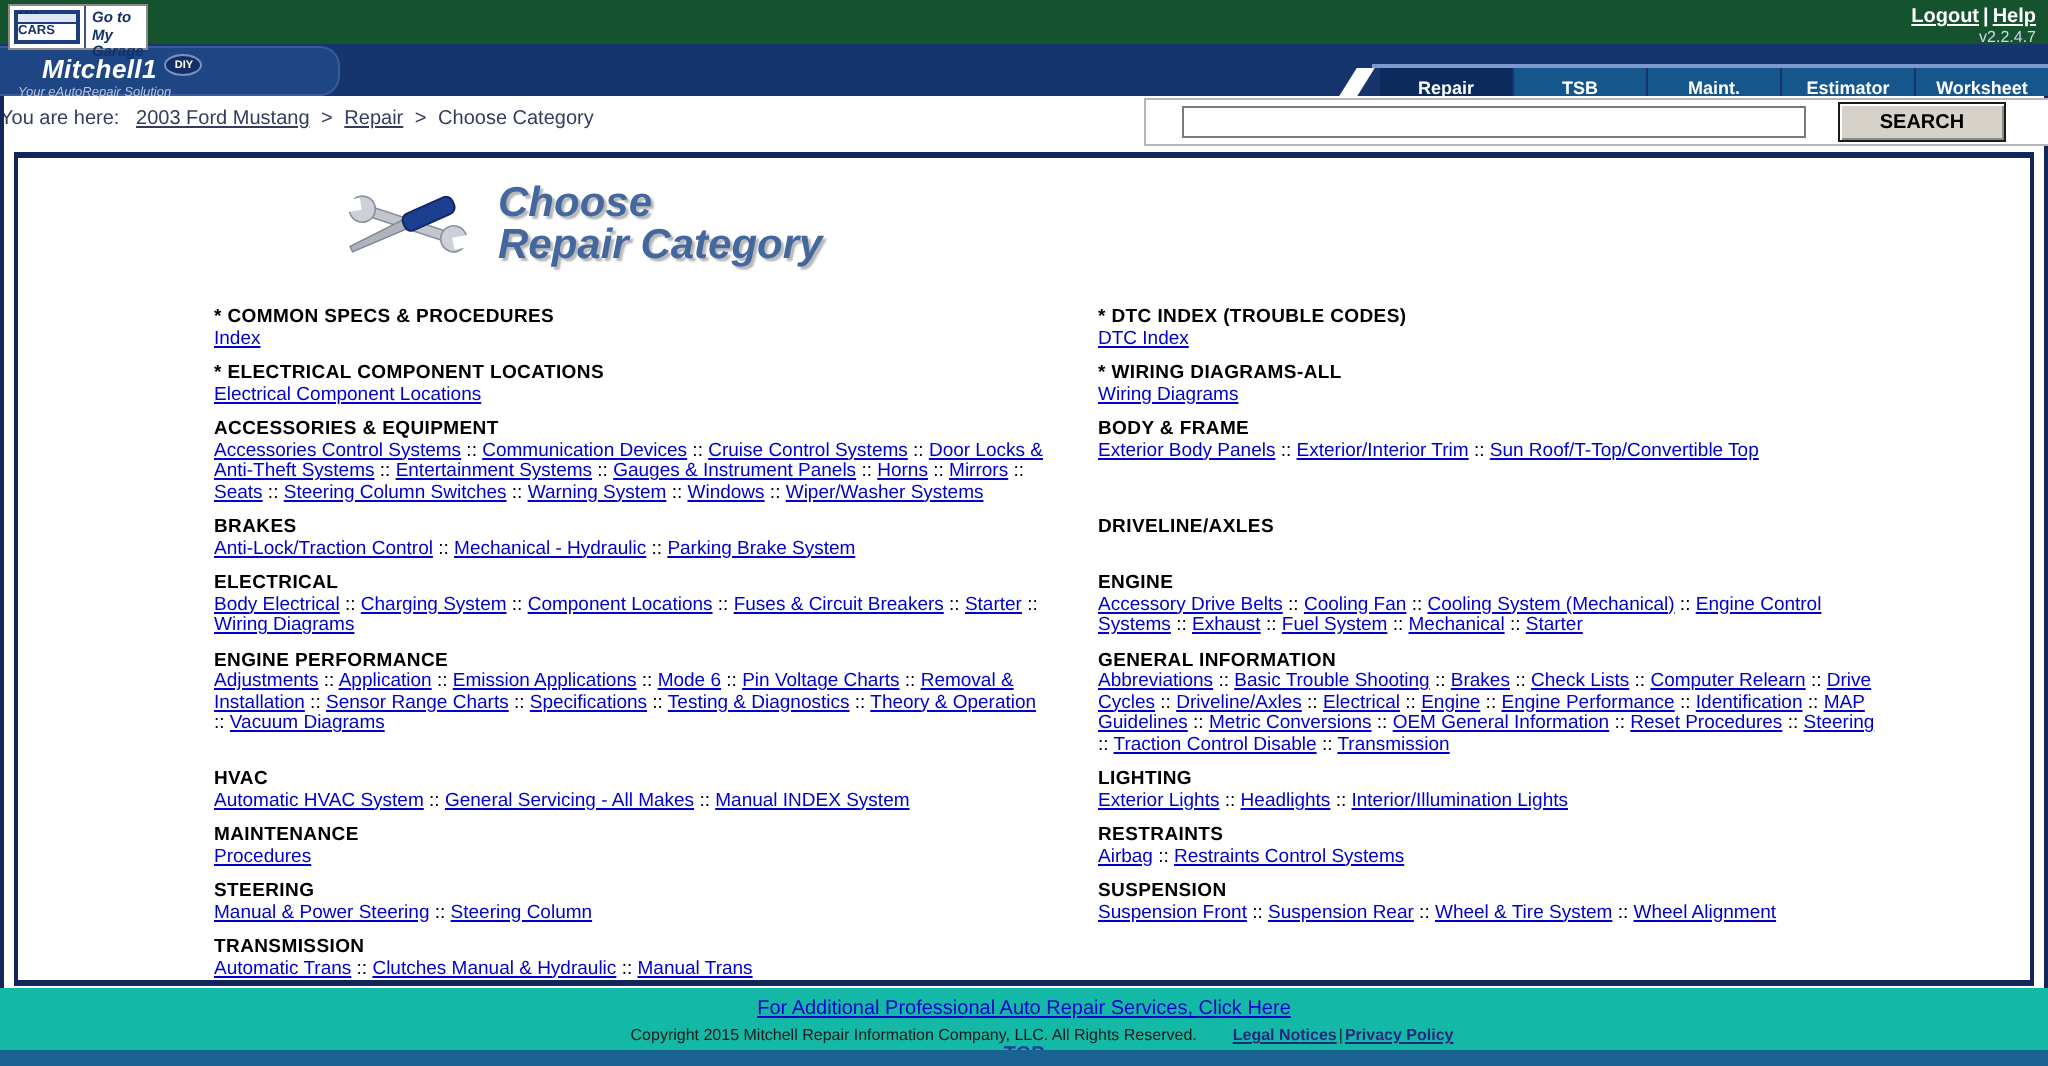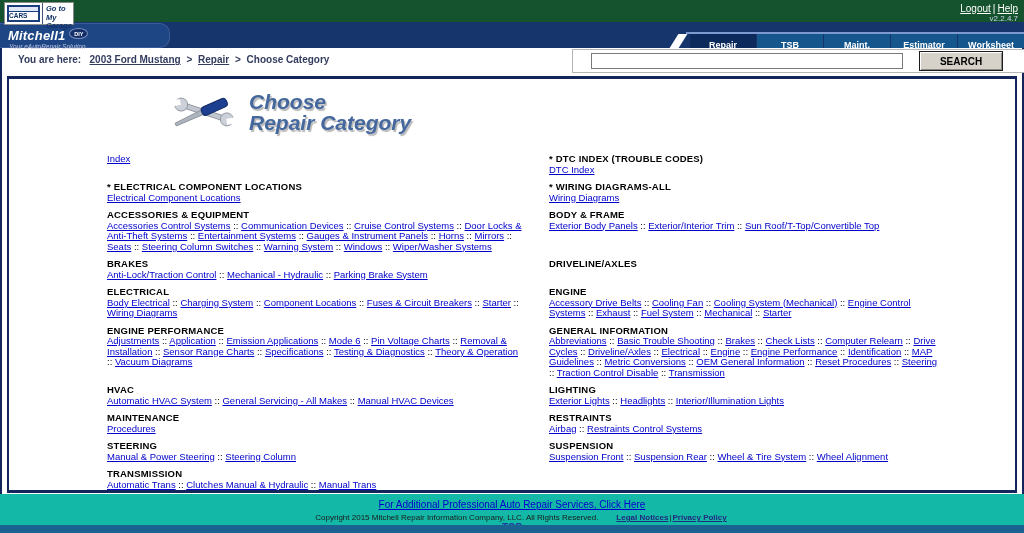--- a/index.html
+++ b/index.html
@@ -22,52 +22,52 @@
     width:33px; margin:2px; border:2px solid #1b3f7e; position:relative;
     font-size:6.5px; font-weight:bold; color:#13316b;
     display:flex; align-items:flex-end; justify-content:center; padding-bottom:1px;
   }
   .plate::before { content:""; position:absolute; top:0; left:0; right:0; height:4px; background:#dfe6f5; border-bottom:1px solid #1b3f7e; }
   .garage-label {
     flex:1; font-size:7.5px; font-style:italic; font-weight:bold; color:#13316b;
     padding:2px 1px 0 3px; border-left:1px solid #44517a; line-height:8.5px;
   }
   .top-right { position:absolute; right:6px; top:3px; text-align:right; color:#fff; }
-  .top-right .links { font-size:10px; font-weight:normal; }
+  .top-right .links { font-size:10px; font-weight:bold; }
   .top-right a { color:#fff; text-decoration:underline; }
   .top-right .sep { color:#fff; padding:0 2px; }
   .version { font-size:8px; color:#cfd6e8; margin-top:0px; }
 
   
   .navbar { height:26px; background:#16356d; position:relative; z-index:5; }
   .logo-box {
     position:absolute; left:0; top:1px; width:170px; height:25px;
     background:#1e4584; border:1px solid #3a5a9a; border-left:none;
     border-radius:0 10px 10px 0;
   }
   .logo-line { padding:2px 0 0 8px; white-space:nowrap; }
-  .logo-title { color:#fff; font-weight:bold; font-style:italic; font-size:13px; letter-spacing:0.2px; }
+  .logo-title { color:#fff; font-weight:bold; font-style:italic; font-size:13px; letter-spacing:0.2px;margin-left:13px; }
   .logo-badge {
     display:inline-block; vertical-align:middle; margin:-4px 0 0 4px;
     width:19px; height:11px; border-radius:50%;
     background:#132f66; border:1px solid #7b8fc0;
     color:#fff; font-size:5.5px; font-weight:bold; line-height:10px; text-align:center;
   }
   .logo-tagline { font-size:6.5px; font-style:italic; color:#b9c4de; margin:-1px 0 0 9px; }
 
   .tab-topline { position:absolute; right:0; bottom:14px; width:338px; height:2px; background:#7e99cf; }
   .tab-diagonal { position:absolute; right:341px; bottom:0; width:9px; height:14px; background:#ffffff; transform:skewX(-32deg); }
   .tabs { position:absolute; right:0; bottom:0; height:14px; display:flex; }
   .tab { width:66px; margin-left:1px; text-align:center; background:#15568c; }
   .tab.active { background:#0c2a5c; }
   .tab-label { font-size:9px; font-weight:bold; color:#fff; text-decoration:underline; line-height:14px; }
 
   
   .subrow { height:28px; background:#fff; position:relative; }
-  .breadcrumb { padding:6px 0 0 18px; font-size:10px; font-weight:bold; color:#333c5e; white-space:nowrap; }
+  .breadcrumb { padding:6px 0 0 0; font-size:10px; font-weight:normal; color:#333c5e; white-space:nowrap; }
   .breadcrumb a { color:#333c5e; text-decoration:underline; }
   .breadcrumb .bc-sep { padding:0 3px; color:#333c5e; }
   .search-panel {
     position:absolute; right:0; top:1px; width:452px; height:24px;
     background:#fff; border:1px solid #b5b5b5; border-right:none;
     display:flex; align-items:center; z-index:7;
   }
   .search-input {
     margin-left:18px; width:312px; height:16px;
     border:1px solid #7a7a7a; font-size:10px; padding:0 3px;
@@ -184,20 +184,21 @@
       </g>
     </svg>
     <div class="title-text">
       <div>Choose</div>
       <div>Repair Category</div>
     </div>
   </div>
   <div class="cat-rows">
       <div class="cat-row">
         <div class="cat-cell left">
+          <div class="cat-heading">* COMMON SPECS &amp; PROCEDURES</div>
           <div class="cat-links"><a class="cat-link">Index</a></div>
         </div>
         <div class="cat-cell right">
           <div class="cat-heading">* DTC INDEX (TROUBLE CODES)</div>
           <div class="cat-links"><a class="cat-link">DTC Index</a></div>
         </div>
       </div>
       <div class="cat-row">
         <div class="cat-cell left">
           <div class="cat-heading">* ELECTRICAL COMPONENT LOCATIONS</div>
@@ -243,21 +244,21 @@
           <div class="cat-links"><a class="cat-link">Adjustments</a><span class="cat-sep"> :: </span><a class="cat-link">Application</a><span class="cat-sep"> :: </span><a class="cat-link">Emission Applications</a><span class="cat-sep"> :: </span><a class="cat-link">Mode 6</a><span class="cat-sep"> :: </span><a class="cat-link">Pin Voltage Charts</a><span class="cat-sep"> :: </span><a class="cat-link">Removal &amp; Installation</a><span class="cat-sep"> :: </span><a class="cat-link">Sensor Range Charts</a><span class="cat-sep"> :: </span><a class="cat-link">Specifications</a><span class="cat-sep"> :: </span><a class="cat-link">Testing &amp; Diagnostics</a><span class="cat-sep"> :: </span><a class="cat-link">Theory &amp; Operation</a><span class="cat-sep"> :: </span><a class="cat-link">Vacuum Diagrams</a></div>
         </div>
         <div class="cat-cell right">
           <div class="cat-heading">GENERAL INFORMATION</div>
           <div class="cat-links"><a class="cat-link">Abbreviations</a><span class="cat-sep"> :: </span><a class="cat-link">Basic Trouble Shooting</a><span class="cat-sep"> :: </span><a class="cat-link">Brakes</a><span class="cat-sep"> :: </span><a class="cat-link">Check Lists</a><span class="cat-sep"> :: </span><a class="cat-link">Computer Relearn</a><span class="cat-sep"> :: </span><a class="cat-link">Drive Cycles</a><span class="cat-sep"> :: </span><a class="cat-link">Driveline/Axles</a><span class="cat-sep"> :: </span><a class="cat-link">Electrical</a><span class="cat-sep"> :: </span><a class="cat-link">Engine</a><span class="cat-sep"> :: </span><a class="cat-link">Engine Performance</a><span class="cat-sep"> :: </span><a class="cat-link">Identification</a><span class="cat-sep"> :: </span><a class="cat-link">MAP Guidelines</a><span class="cat-sep"> :: </span><a class="cat-link">Metric Conversions</a><span class="cat-sep"> :: </span><a class="cat-link">OEM General Information</a><span class="cat-sep"> :: </span><a class="cat-link">Reset Procedures</a><span class="cat-sep"> :: </span><a class="cat-link">Steering</a><span class="cat-sep"> :: </span><a class="cat-link">Traction Control Disable</a><span class="cat-sep"> :: </span><a class="cat-link">Transmission</a></div>
         </div>
       </div>
       <div class="cat-row">
         <div class="cat-cell left">
           <div class="cat-heading">HVAC</div>
-          <div class="cat-links"><a class="cat-link">Automatic HVAC System</a><span class="cat-sep"> :: </span><a class="cat-link">General Servicing - All Makes</a><span class="cat-sep"> :: </span><a class="cat-link">Manual HVAC Devices</a></div>
+          <div class="cat-links"><a class="cat-link">Automatic HVAC System</a><span class="cat-sep"> :: </span><a class="cat-link">General Servicing - All Makes</a><span class="cat-sep"> :: </span><a class="cat-link">Manual INDEX System</a></div>
         </div>
         <div class="cat-cell right">
           <div class="cat-heading">LIGHTING</div>
           <div class="cat-links"><a class="cat-link">Exterior Lights</a><span class="cat-sep"> :: </span><a class="cat-link">Headlights</a><span class="cat-sep"> :: </span><a class="cat-link">Interior/Illumination Lights</a></div>
         </div>
       </div>
       <div class="cat-row">
         <div class="cat-cell left">
           <div class="cat-heading">MAINTENANCE</div>
           <div class="cat-links"><a class="cat-link">Procedures</a></div>

